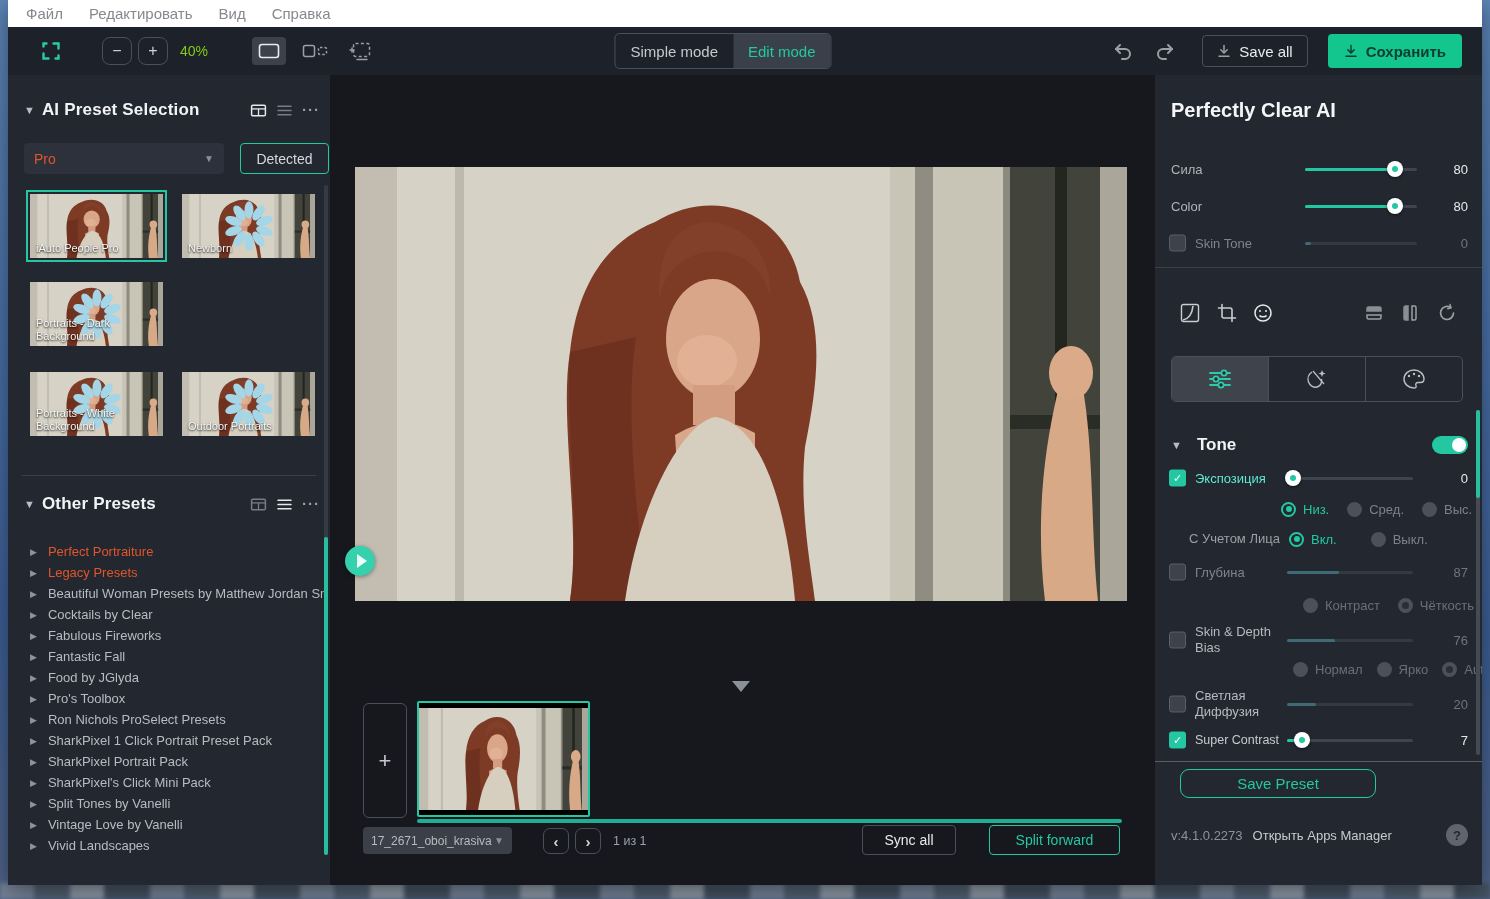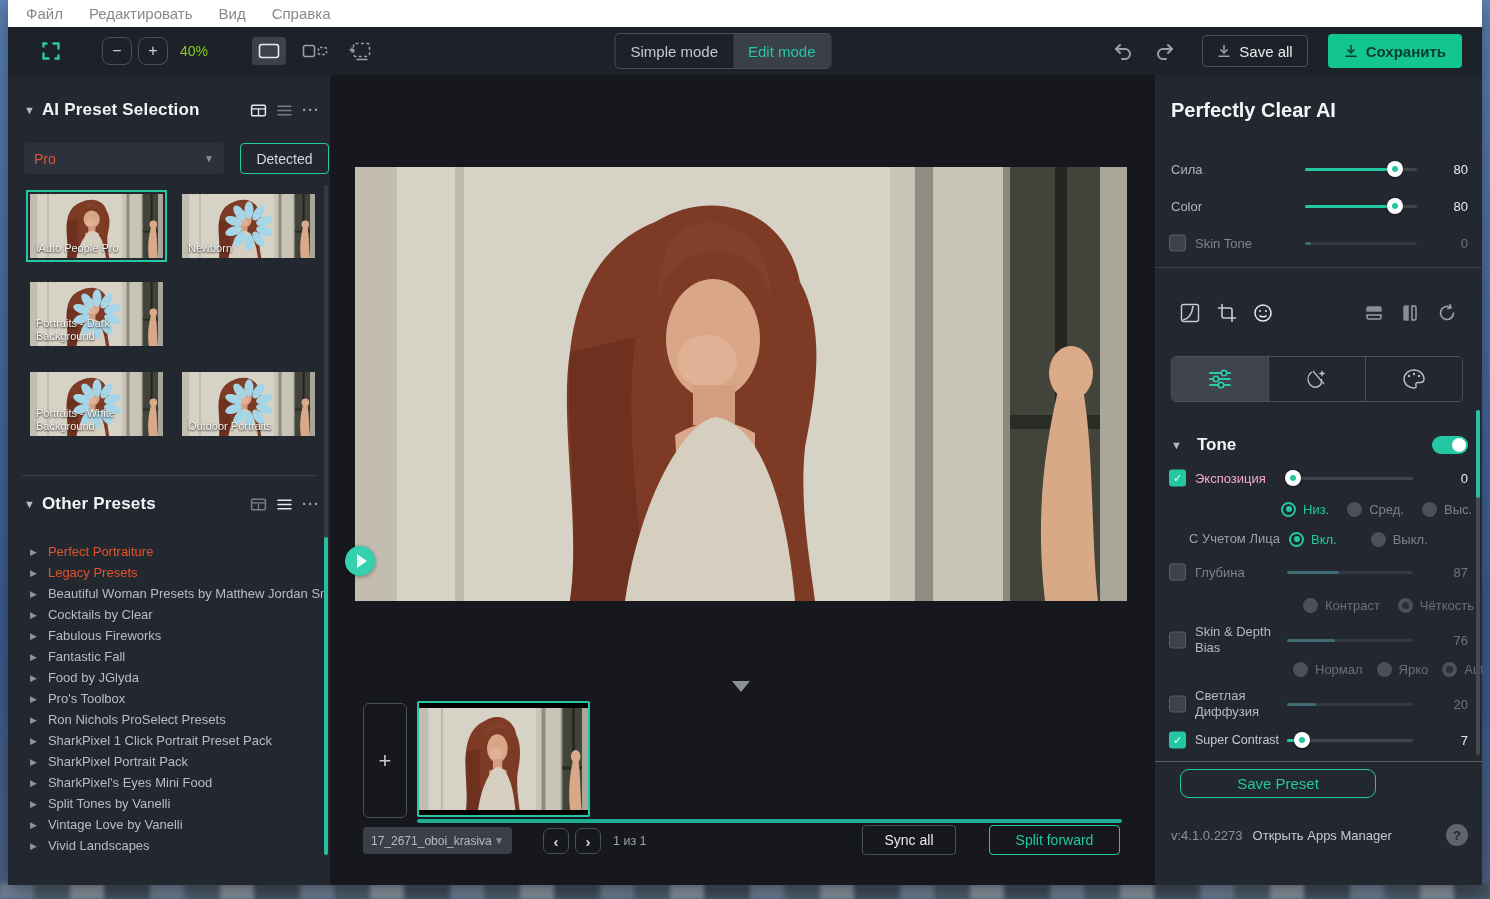--- a/index.html
+++ b/index.html
@@ -443,21 +443,21 @@
       <div class="op-row" style="top:655px">
           <span class="tri-r">▶</span>
           <span class="op-label">SharkPixel 1 Click Portrait Preset Pack</span>
         </div>
       <div class="op-row" style="top:676px">
           <span class="tri-r">▶</span>
           <span class="op-label">SharkPixel Portrait Pack</span>
         </div>
       <div class="op-row" style="top:697px">
           <span class="tri-r">▶</span>
-          <span class="op-label">SharkPixel's Eyes Mini Food</span>
+          <span class="op-label">SharkPixel's Click Mini Pack</span>
         </div>
       <div class="op-row" style="top:718px">
           <span class="tri-r">▶</span>
           <span class="op-label">Split Tones by Vanelli</span>
         </div>
       <div class="op-row" style="top:739px">
           <span class="tri-r">▶</span>
           <span class="op-label">Vintage Love by Vanelli</span>
         </div>
       <div class="op-row" style="top:760px">
@@ -607,21 +607,21 @@
       <div class="tone-head">
         <span class="tri-d">▼</span>
         <span class="tone-title">Tone</span>
         <span class="toggle">
             <span class="tknob"></span>
           </span>
       </div>
 
       <div class="srow" style="top:388px;height:30px">
         <span class="cbx on">✓</span>
-        <span class="slabel cb" style="color:#f9a8d4">Экспозиция</span>
+        <span class="slabel cb" style="color:#5eead4">Экспозиция</span>
         <div class="slider" style="left:132px;width:126px">
           <div class="track"></div>
           <div class="knob" style="left:-2px"></div>
         </div>
         <span class="sval">0</span>
       </div>
 
       <div class="rrow" style="left:126px;top:422px">
         <span class="ritem">
             <span class="radio sel"></span>

